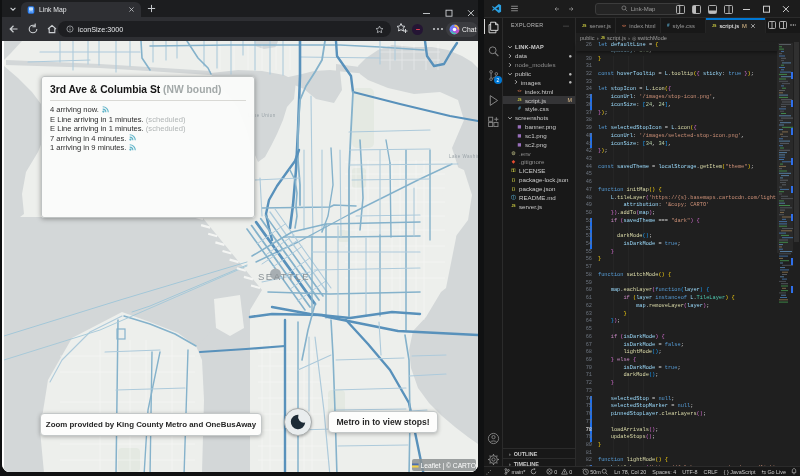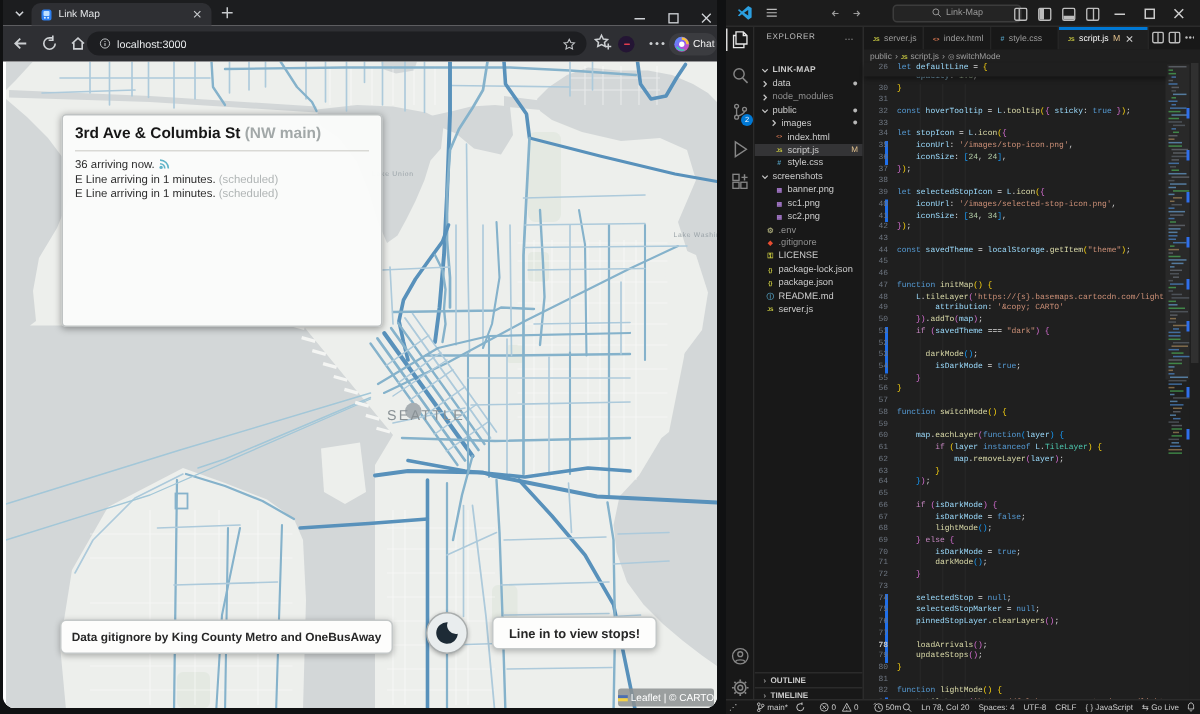--- a/index.html
+++ b/index.html
@@ -291,21 +291,21 @@
         <path d="M9.8,6 A3.8,3.8 0 1 1 6,2.2 L8.2,2.2 M8.2,0.6 L8.2,3.8 L5.4,3.8" stroke="#cdd0d3" stroke-width="1.1" fill="none"></path>
       </svg>
   <svg class="eic" style="left:44px" viewBox="0 0 12 12">
         <path d="M2,6 L6,2.4 L10,6 M3.2,5.4 L3.2,9.6 L8.8,9.6 L8.8,5.4" stroke="#cdd0d3" stroke-width="1.1" fill="none"></path>
       </svg>
   <div id="epill">
     <svg width="8" height="8" viewBox="0 0 12 12" style="margin:0 4px 0 8px">
           <circle cx="6" cy="6" r="4.6" fill="none" stroke="#bfc2c5" stroke-width="1"></circle>
           <path d="M6,5.4 L6,8.4 M6,3.4 L6,4.4" stroke="#bfc2c5" stroke-width="1.1"></path>
         </svg>
-    <span>localhost:3000</span>
+    <span>iconSize:3000</span>
     <svg width="9" height="9" viewBox="0 0 12 12" style="margin-left:auto;margin-right:7px">
           <path d="M6,1.5 L7.4,4.4 L10.6,4.8 L8.3,7 L8.9,10.2 L6,8.7 L3.1,10.2 L3.7,7 L1.4,4.8 L4.6,4.4 Z" fill="none" stroke="#bfc2c5" stroke-width="1"></path>
         </svg>
   </div>
   <svg class="eic" style="left:394px;top:5px" viewBox="0 0 12 12">
         <path d="M5,1.5 L6.2,4 L9,4.4 L7,6.3 L7.5,9 L5,7.7 L2.5,9 L3,6.3 L1,4.4 L3.8,4 Z" fill="none" stroke="#cdd0d3" stroke-width="1"></path>
         <path d="M9.5,7 L9.5,11 M7.5,9 L11.5,9" stroke="#cdd0d3" stroke-width="1"></path>
       </svg>
   <div style="position:absolute;left:410px;top:7px;width:11px;height:11px;border-radius:50%;background:#241534">
         <div style="position:absolute;left:3.5px;top:4.8px;width:4px;height:1.6px;border-radius:1px;background:#e23c4e"></div>
@@ -329,34 +329,44 @@
           <path d="M13,16.5 A7,7 0 0 1 4,13" stroke="#34d3a8" stroke-width="2.5" fill="none" opacity="0.9"></path>
           <circle cx="10" cy="10" r="3.2" fill="#fff"></circle>
     </svg>
     <span>Chat</span>
   </div>
 </div>
 
 <div style="position:absolute;left:41px;top:76px;width:214px;height:142px;background:rgba(250,251,250,0.97);
 border:1px solid #bfc3c3;border-radius:3px;box-shadow:0 1px 5px rgba(0,0,0,0.35);box-sizing:border-box;
 font-family:'Liberation Sans',sans-serif;overflow:hidden">
-<div style="margin:7px 8px 0 8px;font-size:10.3px;font-weight:bold;color:#161616;white-space:nowrap">3rd Ave &amp; Columbia St <span style="color:#a2a8a8">(NW main)</span></div>
+<div style="margin:7px 8px 0 8px;font-size:10.3px;font-weight:bold;color:#161616;white-space:nowrap">3rd Ave &amp; Columbia St <span style="color:#a2a8a8">(NW bound)</span></div>
 <div style="margin:5px 8px 4px 8px;border-top:1px solid #d9d9d5"></div>
 <div style="margin:4px 8px 0 8px;font-size:7.6px;color:#2c2c2c;line-height:9.55px;white-space:nowrap">
-        <div class="arow">36 arriving now.<svg width="7" height="7" viewBox="0 0 10 10" style="margin-left:3px;vertical-align:-0.5px">
+        <div class="arow">4 arriving now.<svg width="7" height="7" viewBox="0 0 10 10" style="margin-left:3px;vertical-align:-0.5px">
             <circle cx="2" cy="8" r="1.6" fill="#5fb4c9"></circle>
             <path d="M1,4.5 A4.5,4.5 0 0 1 5.5,9" fill="none" stroke="#5fb4c9" stroke-width="1.6"></path>
             <path d="M1,1 A8,8 0 0 1 9,9" fill="none" stroke="#5fb4c9" stroke-width="1.6"></path>
           </svg></div>
         <div class="arow">E Line arriving in 1 minutes.<span style="color:#b0b5b5"> (scheduled)</span></div>
         <div class="arow">E Line arriving in 1 minutes.<span style="color:#b0b5b5"> (scheduled)</span></div>
+        <div class="arow">7 arriving in 4 minutes.<svg width="7" height="7" viewBox="0 0 10 10" style="margin-left:3px;vertical-align:-0.5px">
+            <circle cx="2" cy="8" r="1.6" fill="#5fb4c9"></circle>
+            <path d="M1,4.5 A4.5,4.5 0 0 1 5.5,9" fill="none" stroke="#5fb4c9" stroke-width="1.6"></path>
+            <path d="M1,1 A8,8 0 0 1 9,9" fill="none" stroke="#5fb4c9" stroke-width="1.6"></path>
+          </svg></div>
+        <div class="arow">1 arriving in 9 minutes.<svg width="7" height="7" viewBox="0 0 10 10" style="margin-left:3px;vertical-align:-0.5px">
+            <circle cx="2" cy="8" r="1.6" fill="#5fb4c9"></circle>
+            <path d="M1,4.5 A4.5,4.5 0 0 1 5.5,9" fill="none" stroke="#5fb4c9" stroke-width="1.6"></path>
+            <path d="M1,1 A8,8 0 0 1 9,9" fill="none" stroke="#5fb4c9" stroke-width="1.6"></path>
+          </svg></div>
       </div>
 </div>
-    <div class="mapbox" style="left:40px;top:413px;width:222px;height:23px;font-size:7.9px">Data gitignore by King County Metro and OneBusAway</div>
-    <div class="mapbox" style="left:328px;top:411px;width:110px;height:22px;font-size:8.6px">Line in to view stops!</div>
+    <div class="mapbox" style="left:40px;top:413px;width:222px;height:23px;font-size:7.9px">Zoom provided by King County Metro and OneBusAway</div>
+    <div class="mapbox" style="left:328px;top:411px;width:110px;height:22px;font-size:8.6px">Metro in to view stops!</div>
     <div style="position:absolute;left:284px;top:408px;width:28px;height:28px;border-radius:50%;background:#e9edee;border:1px solid #a9adad;box-sizing:border-box;box-shadow:0 1px 3px rgba(0,0,0,0.3)">
 <svg width="26" height="26" viewBox="0 0 26 26">
         <path d="M14.2,5.9 A7.2,7.2 0 1 0 20.1,14.3 A5.9,5.9 0 0 1 14.2,5.9 Z" fill="#1d2b36" transform="rotate(-6 13 13)"></path>
       </svg></div>
     <div style="position:absolute;left:412px;top:459px;width:64px;height:12px;background:rgba(140,144,146,0.85);border-radius:2px;
 font-family:'Liberation Sans',sans-serif;font-size:6.7px;color:#fff;display:flex;align-items:center;justify-content:center;white-space:nowrap">
 <svg width="8" height="5" viewBox="0 0 8 5" style="margin-right:2px">
         <rect width="8" height="2.5" y="0" fill="#4c6fb1"></rect>
         <rect width="8" height="2.5" y="2.5" fill="#f5d246"></rect>
       </svg>Leaflet | © CARTO</div>

